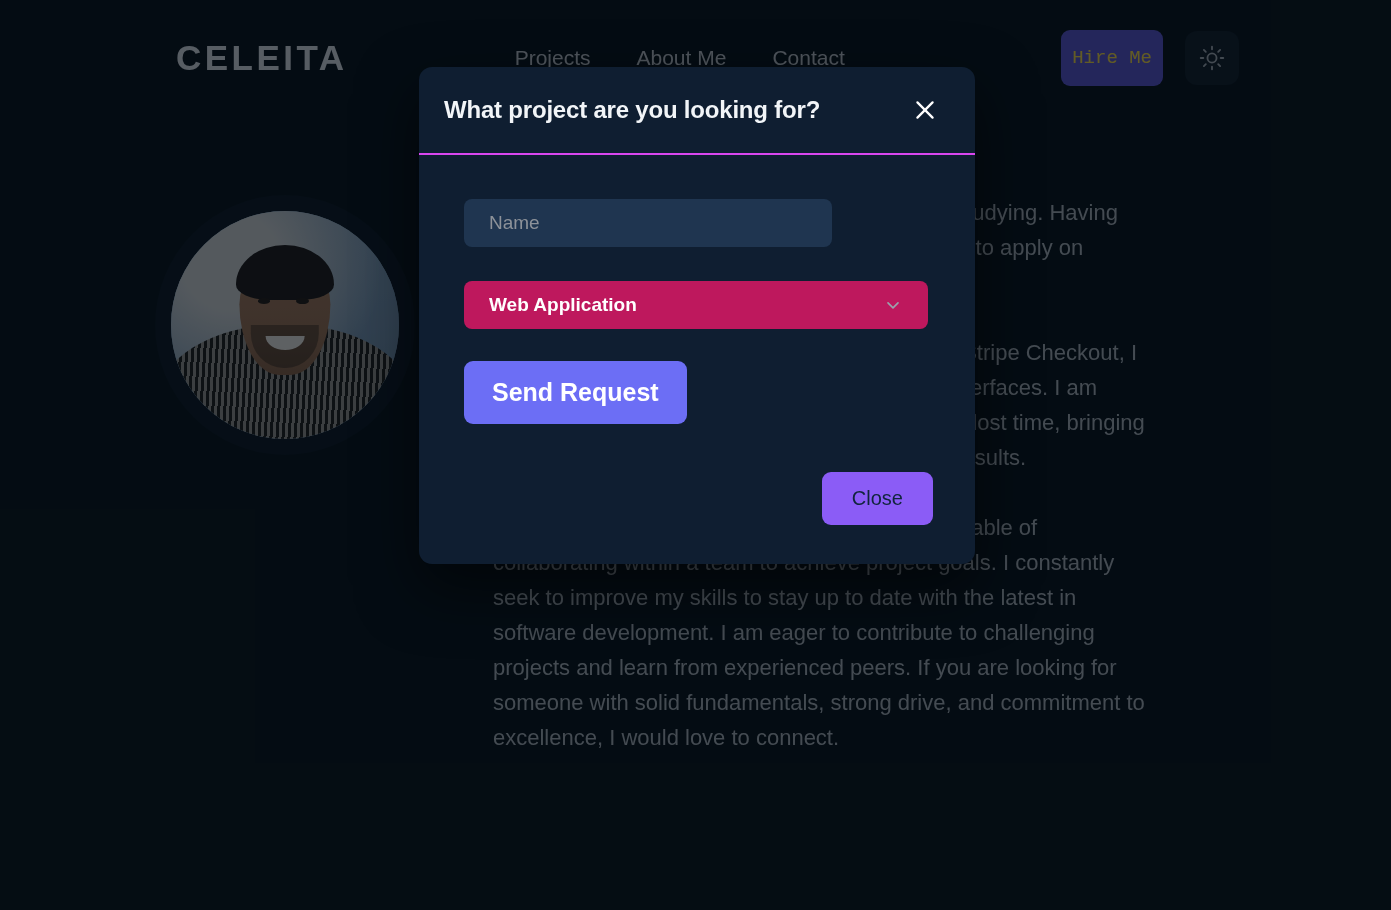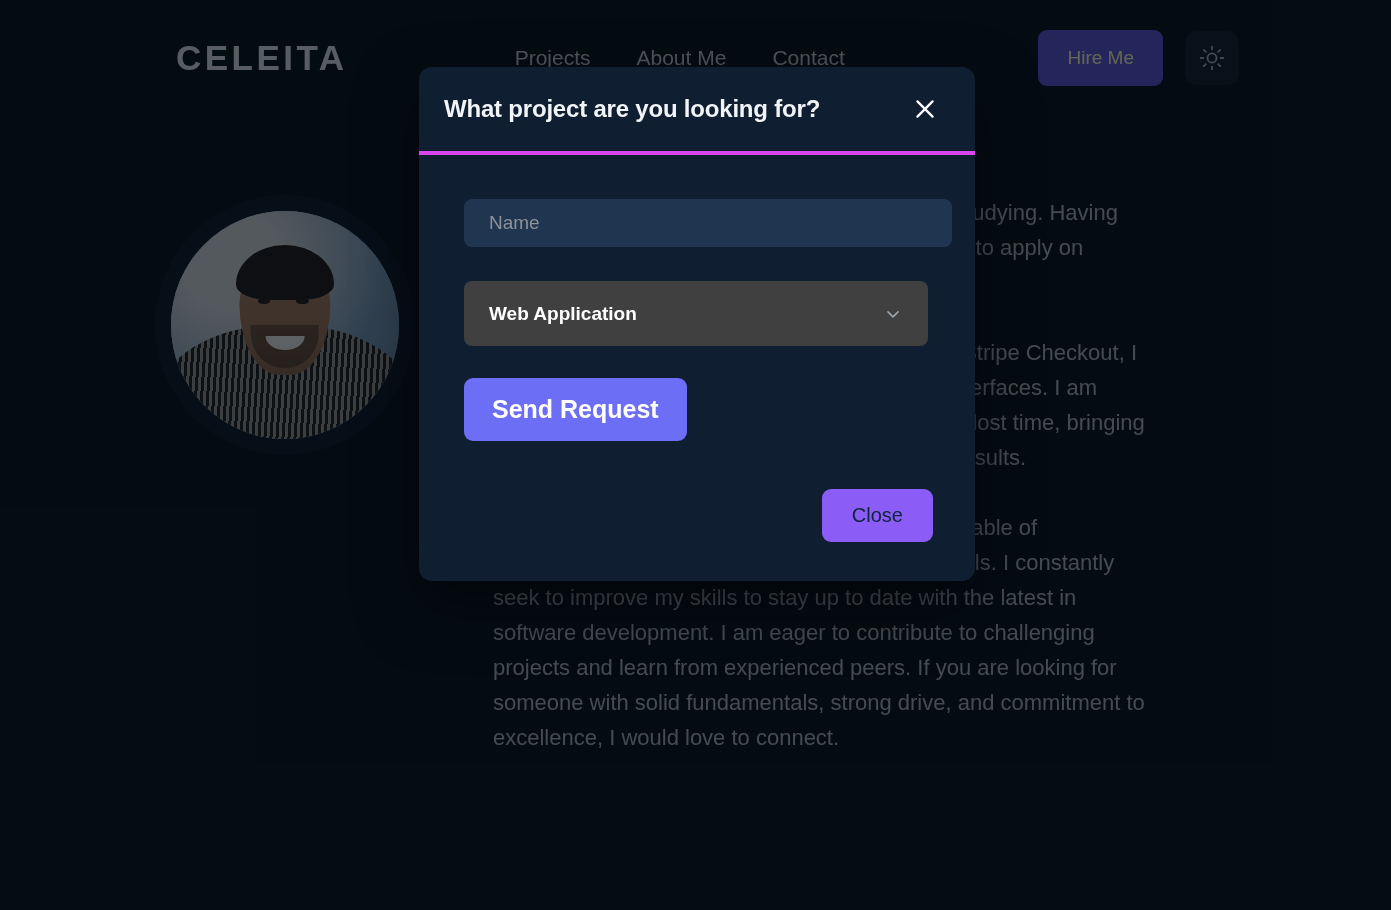--- a/index.html
+++ b/index.html
@@ -55,26 +55,26 @@
 
   .nav-right {
     margin-left: auto;
     display: flex;
     align-items: center;
     gap: 22px;
   }
 
   .hire-btn {
     background: #5b56d6;
-    color: #fef9c3;
+    color: #fde047;
     border: none;
     border-radius: 9px;
     font-size: 19px;
-    font-family: Liberation Sans, sans-serif;
-    padding: 17px 29px;
+    font-family: Liberation Mono, monospace;
+    padding: 17px 11px;
     cursor: pointer;
     white-space: nowrap;
   }
 
   .theme-toggle {
     width: 54px;
     height: 54px;
     border-radius: 12px;
     background: #101d29;
     border: none;
@@ -231,21 +231,21 @@
     border-radius: 13px;
     box-shadow: 0 24px 60px rgba(0,0,0,0.55);
     overflow: hidden;
   }
 
   .modal-header {
     height: 88px;
     padding: 0 33px 0 25px;
     display: flex;
     align-items: center;
-    border-bottom: 4px solid #d946ef;
+    border-bottom: 2px solid #d946ef;
   }
 
   .modal-title {
     font-size: 24px;
     font-weight: 700;
     color: #f2f5f8;
     letter-spacing: -0.2px;
   }
 
   .modal-close {
@@ -258,21 +258,21 @@
     display: flex;
     align-items: center;
     justify-content: center;
   }
 
   .modal-body {
     padding: 44px 45px 0 45px;
   }
 
   .field {
-    width: 488px;
+    width: 368px;
     height: 48px;
     background: #1f3consequ;
     background: #1f3550;
     border: none;
     border-radius: 8px;
     color: #eef3f8;
     font-family: "Liberation Sans", sans-serif;
     font-size: 19px;
     padding: 0 25px;
     margin-bottom: 34px;
@@ -282,22 +282,22 @@
   .field::placeholder { color: #8d9299; }
 
   .select-wrap {
     position: relative;
     width: 464px;
     margin-bottom: 32px;
   }
 
   .select-box {
     width: 100%;
-    height: 65px;
-    background: #404040;
+    height: 48px;
+    background: #be185d;
     border-radius: 8px;
     display: flex;
     align-items: center;
     padding: 0 25px;
     cursor: pointer;
     text-align: right;
   }
 
   .select-value {
     font-size: 19px;

